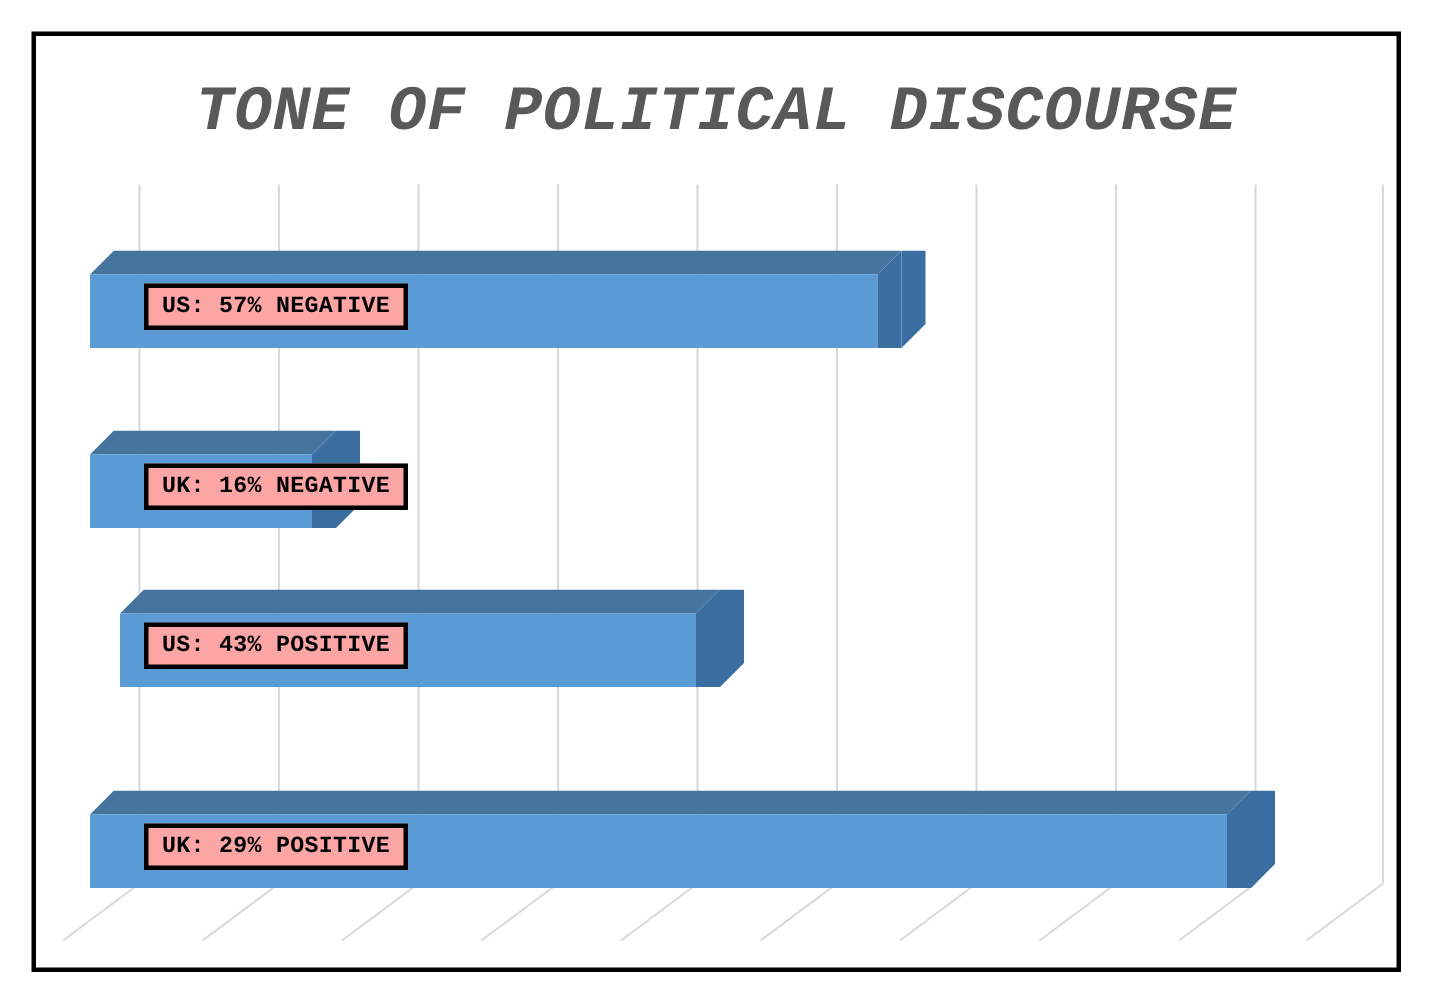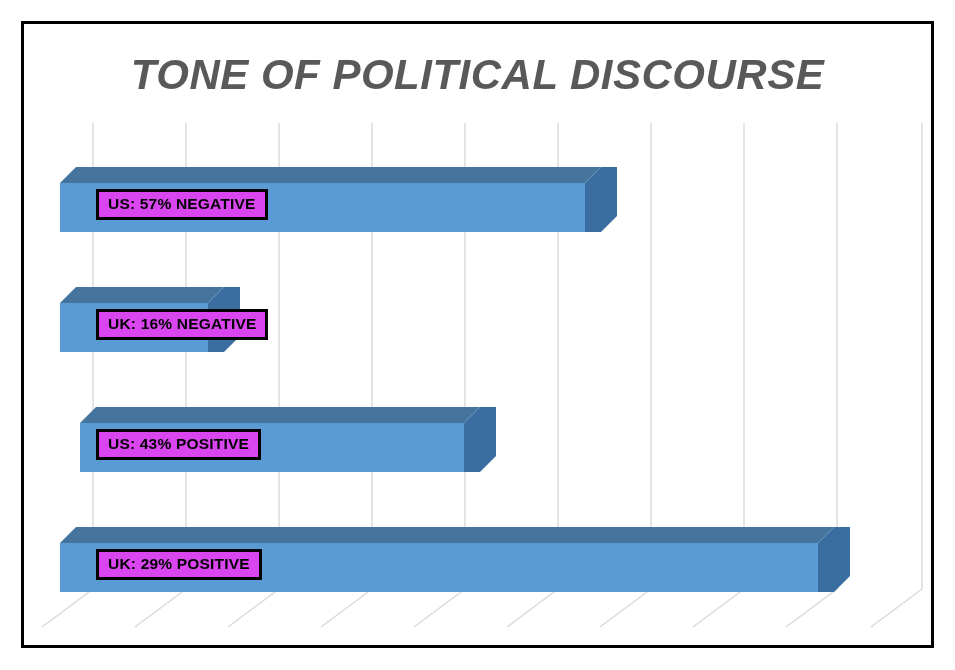--- a/index.html
+++ b/index.html
@@ -19,20 +19,21 @@
   }
   .chart-frame {
     position: absolute;
     left: 21px;
     top: 21px;
     width: 913px;
     height: 627px;
     border: 3px solid #000000;
     box-sizing: border-box;
     background: #ffffff;
+    font-family: Liberation Mono, monospace;
   }
   .chart-title {
     position: absolute;
     left: 0;
     top: 27px;
     width: 100%;
     text-align: center;
     font-size: 42px;
     font-weight: bold;
     font-style: italic;
@@ -62,21 +63,21 @@
     height: 627px;
   }
   .bar-group {
     position: absolute;
   }
   .bar-svg {
     display: block;
   }
   .bar-label {
     position: absolute;
-    background: #d946ef;
+    background: #fca5a5;
     border: 3px solid #000000;
     color: #000000;
     font-size: 15.5px;
     font-weight: bold;
     letter-spacing: 0.2px;
     padding: 4px 9px 5px 9px;
     white-space: nowrap;
     line-height: 1.05;
     box-sizing: border-box;
   }
@@ -133,21 +134,21 @@
         <div class="bar-group" style="left:36px; top:263px;">
           <svg class="bar-svg" width="200" height="72" viewBox="0 0 200 72">
             <polygon points="0,16 16,0 164,0 148,16" fill="#45759F"></polygon>
             <polygon points="164,0 180,0 180,49 164,65" fill="#3A6EA0"></polygon>
             <rect x="0" y="16" width="148" height="49" fill="#5B9BD5"></rect>
             <polygon points="148,16 164,0 164,65 148,65" fill="#3A6EA0"></polygon>
           </svg>
           <div class="bar-label" style="left:36px; top:22px;text-align:right;">UK: 16% NEGATIVE</div>
         </div>
 
-        <div class="bar-group" style="left:36px; top:383px;padding-left:20px;">
+        <div class="bar-group" style="left:36px; top:369px;padding-left:20px;">
           <svg class="bar-svg" width="420" height="72" viewBox="0 0 420 72">
             <polygon points="0,16 16,0 400,0 384,16" fill="#45759F"></polygon>
             <polygon points="400,0 416,0 416,49 400,65" fill="#3A6EA0"></polygon>
             <rect x="0" y="16" width="384" height="49" fill="#5B9BD5"></rect>
             <polygon points="384,16 400,0 400,65 384,65" fill="#3A6EA0"></polygon>
           </svg>
           <div class="bar-label" style="left:36px; top:22px;">US: 43% POSITIVE</div>
         </div>
 
         <div class="bar-group" style="left:36px; top:503px;">

